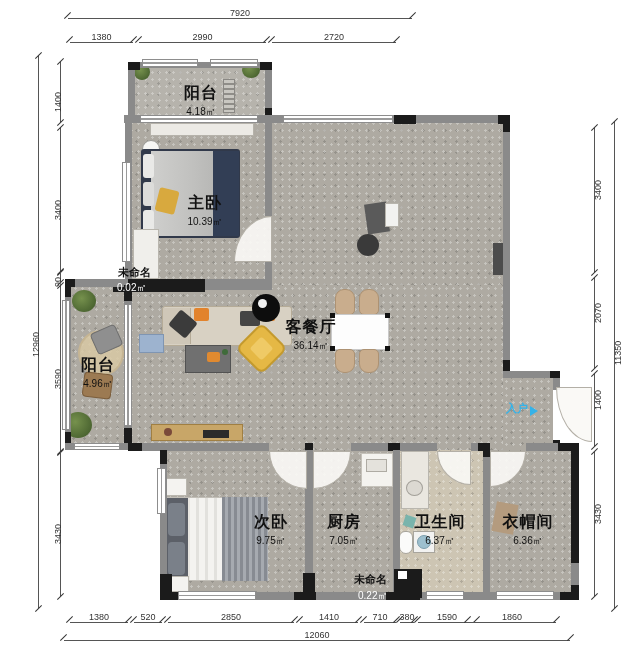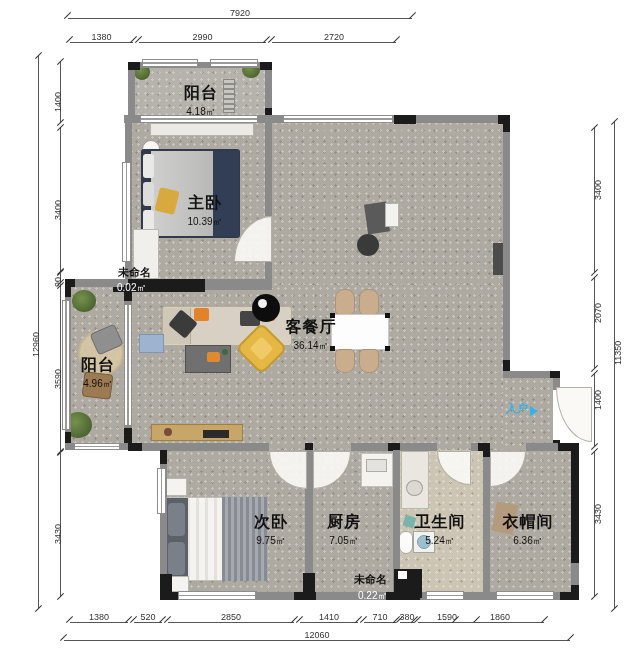--- a/index.html
+++ b/index.html
@@ -244,21 +244,21 @@
   <div class="room-label" style="left:231px;top:512px;margin-left:40px;">
     <div class="rname">次卧</div>
     <div class="rarea">9.75㎡</div>
   </div>
   <div class="room-label" style="left:344px;top:512px;">
     <div class="rname">厨房</div>
     <div class="rarea">7.05㎡</div>
   </div>
   <div class="room-label" style="left:440px;top:512px;">
     <div class="rname">卫生间</div>
-    <div class="rarea">5.24㎡</div>
+    <div class="rarea">6.37㎡</div>
   </div>
   <div class="room-label" style="left:528px;top:512px;">
     <div class="rname">衣帽间</div>
     <div class="rarea">6.36㎡</div>
   </div>
 
   <span class="mini-label" style="left:118px;top:265px;">未命名</span>
   <span class="mini-area" style="left:117px;top:281px;">0.02㎡</span>
   <span class="mini-label" style="left:354px;top:572px;">未命名</span>
   <span class="mini-area" style="left:358px;top:589px;">0.22㎡</span>
@@ -330,21 +330,21 @@
     </div>
   <div class="dim-h" style="left:364px;top:622px;width:32px;">
       <span class="lbl">710</span>
     </div>
   <div class="dim-h" style="left:400px;top:622px;width:14px;">
       <span class="lbl">380</span>
     </div>
   <div class="dim-h" style="left:418px;top:622px;width:58px;">
       <span class="lbl">1590</span>
     </div>
-  <div class="dim-h" style="left:456px;top:622px;width:88px;">
+  <div class="dim-h" style="left:468px;top:622px;width:88px;">
       <span class="lbl">1860</span>
     </div>
   <div class="dim-h" style="left:64px;top:640px;width:506px;">
       <span class="lbl">12060</span>
     </div>
 
 
 </div>
 
 </body></html>

